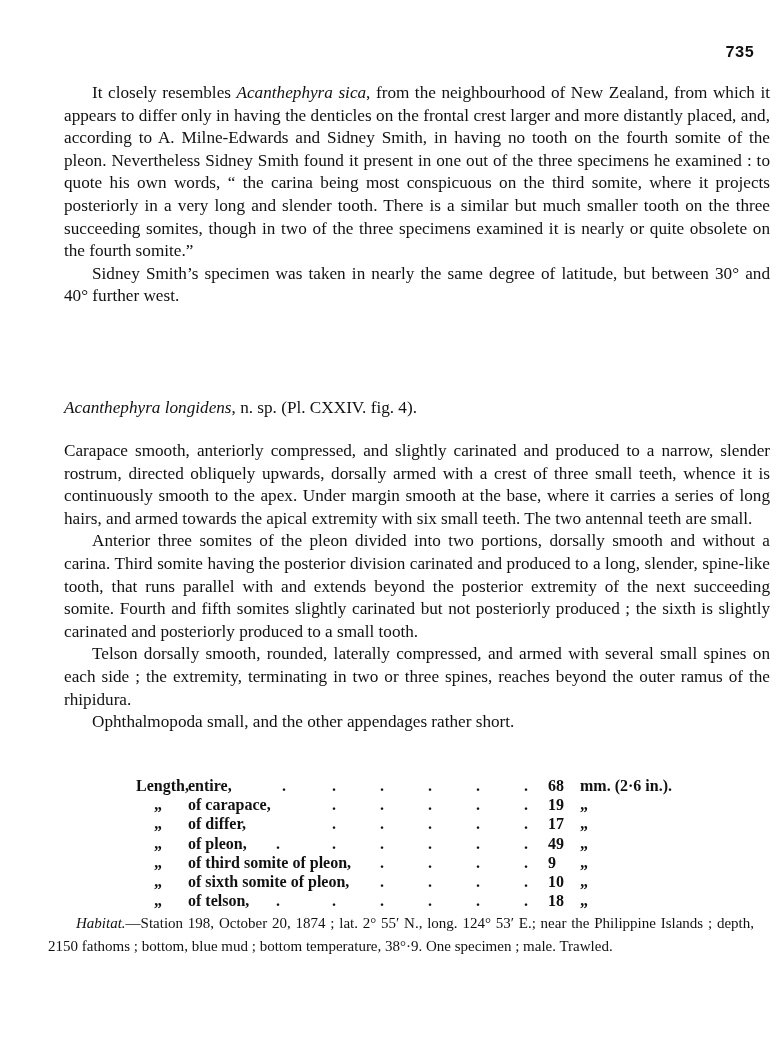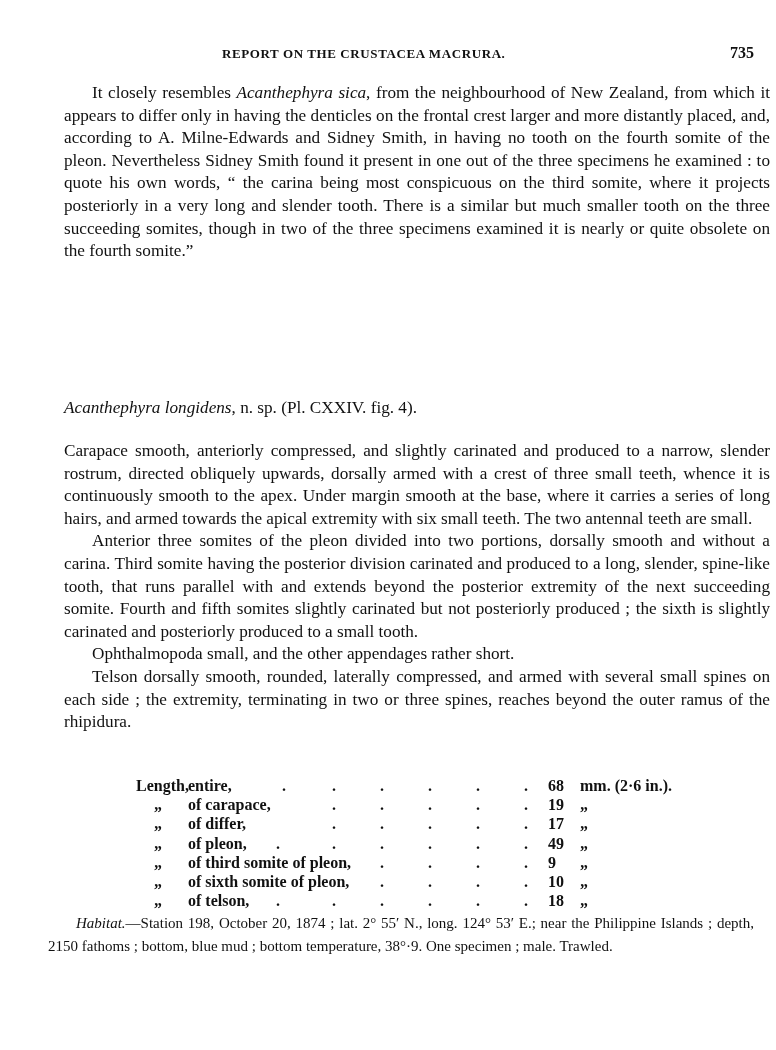--- a/index.html
+++ b/index.html
@@ -35,20 +35,21 @@
       font-size: 13px;
       font-weight: bold;
       letter-spacing: 0.6px;
     }
     .page-number {
       position: absolute;
       right: 0;
       top: 0;
       font-size: 16px;
       font-weight: bold;
+      font-family: Liberation Mono, monospace;
     }
     .body-text {
       position: absolute;
       left: 16px;
       width: 706px;
       font-size: 17.2px;
       line-height: 22.6px;
       text-align: justify;
     }
     .para {
@@ -114,37 +115,37 @@
       font-size: 15px;
       line-height: 22.6px;
     }
   </style>
 </head>
 <body>
 
 <div class="page">
 
   <div class="running-head">
-    <span class="running-title">REPORT ON THE CRUSTACEA MACRURA.</span>
     <span class="page-number">735</span>
   </div>
 
   <div class="body-text" style="top:82px;">
     <p class="para last-line-left"><span>It closely resembles </span><i>Acanthephyra sica</i><span>, from the neighbourhood of New Zealand, from which it appears to differ only in having the denticles on the frontal crest larger and more distantly placed, and, according to A. Milne-Edwards and Sidney Smith, in having no tooth on the fourth somite of the pleon.  Nevertheless Sidney Smith found it present in one out of the three specimens he examined : to quote his own words, “ the carina being most conspicuous on the third somite, where it projects posteriorly in a very long and slender tooth.  There is a similar but much smaller tooth on the three succeeding somites, though in two of the three specimens examined it is nearly or quite obsolete on the fourth somite.”</span></p>
+    <p class="para last-line-left">Sidney Smith’s specimen was taken in nearly the same degree of latitude, but between 30° and 40° further west.</p>
   </div>
 
   <div class="body-text" style="top:397px;">
     <p class="species-heading" style="text-indent:0;"><i>Acanthephyra longidens</i><span>, n. sp. (Pl. CXXIV. fig. 4).</span></p>
   </div>
 
   <div class="body-text" style="top:440px;">
     <p class="para last-line-left" style="text-indent:0;">Carapace smooth, anteriorly compressed, and slightly carinated and produced to a narrow, slender rostrum, directed obliquely upwards, dorsally armed with a crest of three small teeth, whence it is continuously smooth to the apex.  Under margin smooth at the base, where it carries a series of long hairs, and armed towards the apical extremity with six small teeth.  The two antennal teeth are small.</p>
     <p class="para last-line-left">Anterior three somites of the pleon divided into two portions, dorsally smooth and without a carina.  Third somite having the posterior division carinated and produced to a long, slender, spine-like tooth, that runs parallel with and extends beyond the posterior extremity of the next succeeding somite.  Fourth and fifth somites slightly carinated but not posteriorly produced ; the sixth is slightly carinated and posteriorly produced to a small tooth.</p>
+    <p class="para last-line-left">Telson dorsally smooth, rounded, laterally compressed, and armed with several small spines on each side ; the extremity, terminating in two or three spines, reaches beyond the outer ramus of the rhipidura.</p>
     <p class="para last-line-left">Ophthalmopoda small, and the other appendages rather short.</p>
-    <p class="para last-line-left">Telson dorsally smooth, rounded, laterally compressed, and armed with several small spines on each side ; the extremity, terminating in two or three spines, reaches beyond the outer ramus of the rhipidura.</p>
   </div>
 
   <div class="measure-table">
     <div class="m-row">
       <span class="m-head">Length,</span>
       <span class="m-label">entire,</span>
       <span class="m-dot" style="left:146px;">.</span>
         <span class="m-dot" style="left:196px;">.</span>
         <span class="m-dot" style="left:244px;">.</span>
         <span class="m-dot" style="left:292px;">.</span>

